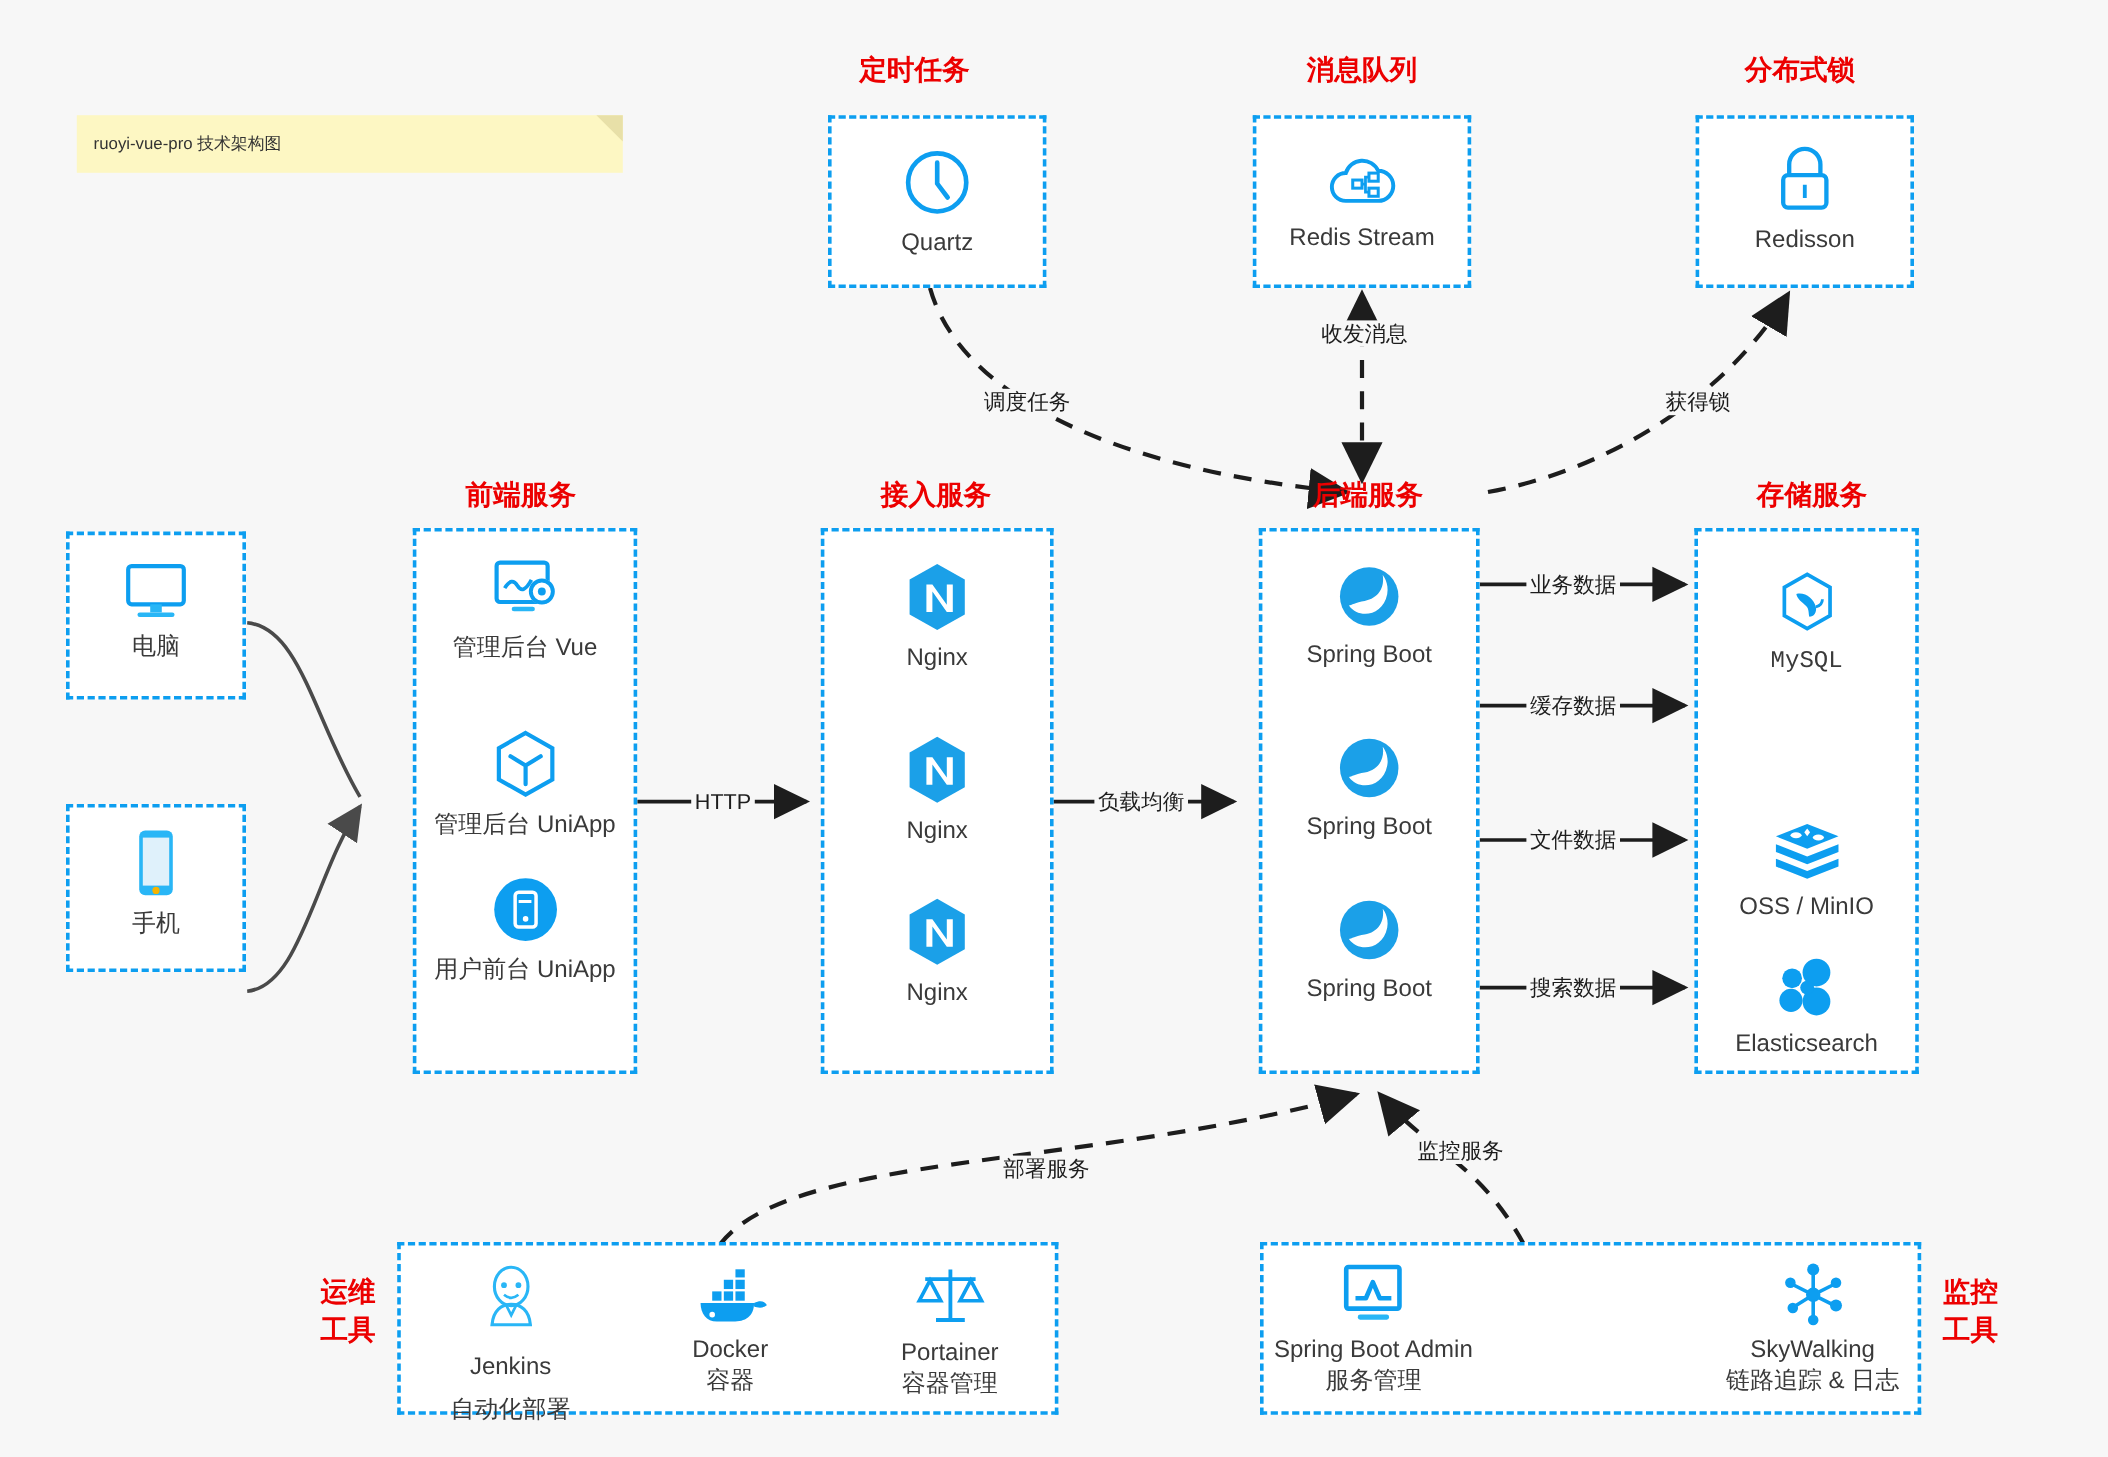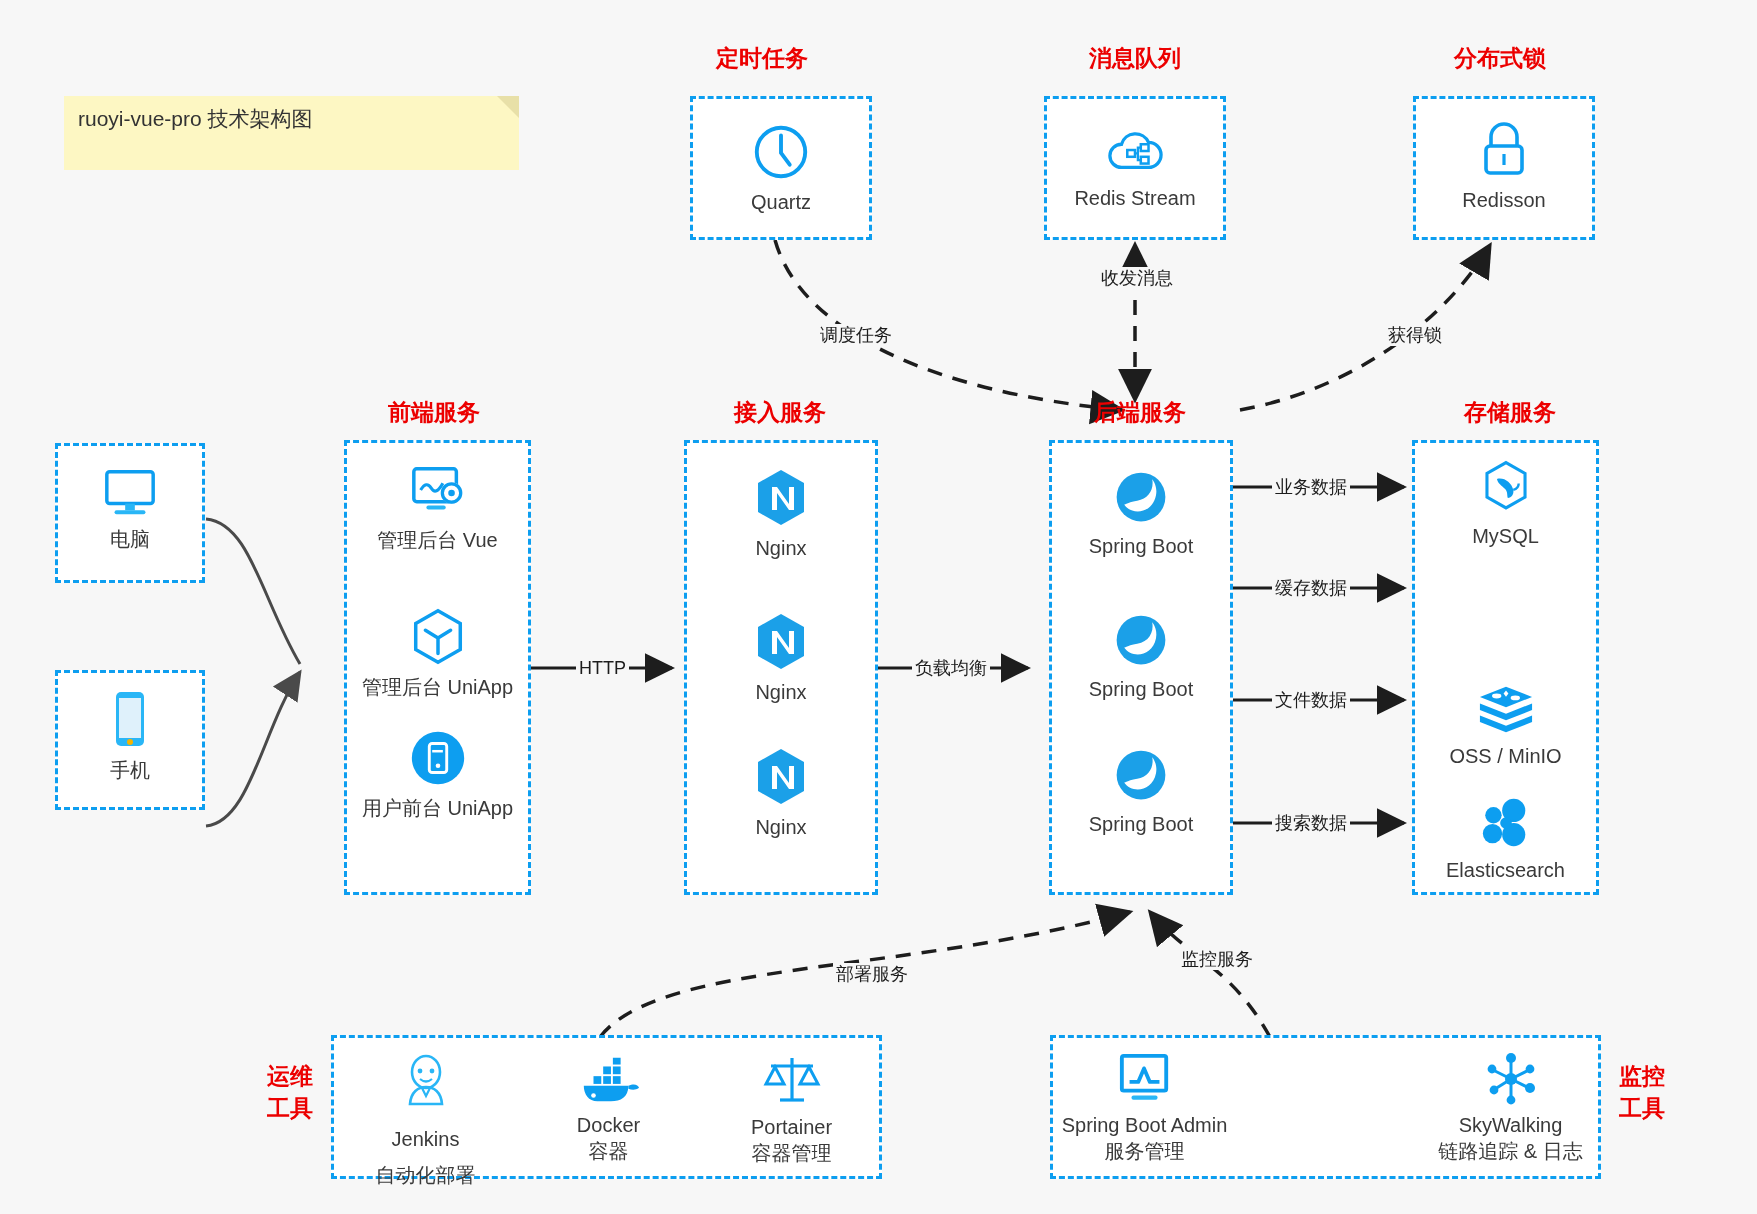--- a/index.html
+++ b/index.html
@@ -7,24 +7,24 @@
     width:1757px;height:1214px;
     background:#f7f7f7;
     font-family:"Liberation Sans","DejaVu Sans",sans-serif;
     position:relative;overflow:hidden;
   }
   #stage{position:absolute;left:0;top:0;width:1757px;height:1214px;}
   svg.wires{position:absolute;left:0;top:0;width:1757px;height:1214px;pointer-events:none;}
 
   
   .note{
-    position:absolute;left:64px;top:96px;width:455px;height:74px;
+    position:absolute;left:64px;top:96px;width:455px;height:48px;
     background:#fdf7c3;
     box-shadow:0 0 0 0 transparent;
-    font-size:21px;color:#333;line-height:30px;
+    font-size:14px;color:#333;line-height:30px;
     padding:8px 14px 0 14px;box-sizing:border-box;
   }
   .note .fold{
     position:absolute;right:0;top:0;width:0;height:0;
     border-top:22px solid #e8e0a8;border-left:22px solid transparent;
   }
   .note div{white-space:nowrap;}
 
   
   .gbox{
@@ -250,21 +250,21 @@
         <circle cx="32" cy="32" r="26" fill="#1ba0e8"></circle>
         <path d="M14 40 C22 52 44 50 48 30 C50 20 44 13 44 13 C46 24 40 34 28 36 C20 37 16 40 14 40 Z" fill="#ffffff"></path>
       </svg>
       <span class="cap">Spring Boot</span>
     </div>
   </div>
 
   <div class="glabel" style="left:1415px;top:397px;width:190px;">存储服务</div>
   <div class="gbox" style="left:1412px;top:440px;width:187px;height:455px;">
 
-    <div class="node" style="top:16px;">
+    <div class="node" style="top:32px;font-family:Liberation Mono, monospace;">
       <svg class="ico" width="58" height="58" viewBox="0 0 64 64">
         <path d="M32 4 L53 16 L53 42 L32 54 L11 42 L11 16 Z" fill="none" stroke="#0d9ef0" stroke-width="3.4"></path>
         <path d="M22 22 C30 20 38 26 40 34 C41 39 38 43 34 43 C33 40 34 36 31 33 C27 29 23 27 22 22 Z" fill="#0d9ef0"></path>
         <path d="M40 34 C44 33 46 30 46 27" fill="none" stroke="#0d9ef0" stroke-width="2.6"></path>
       </svg>
       <span class="cap">MySQL</span>
     </div>
 
 
     <div class="node" style="top:240px;">

